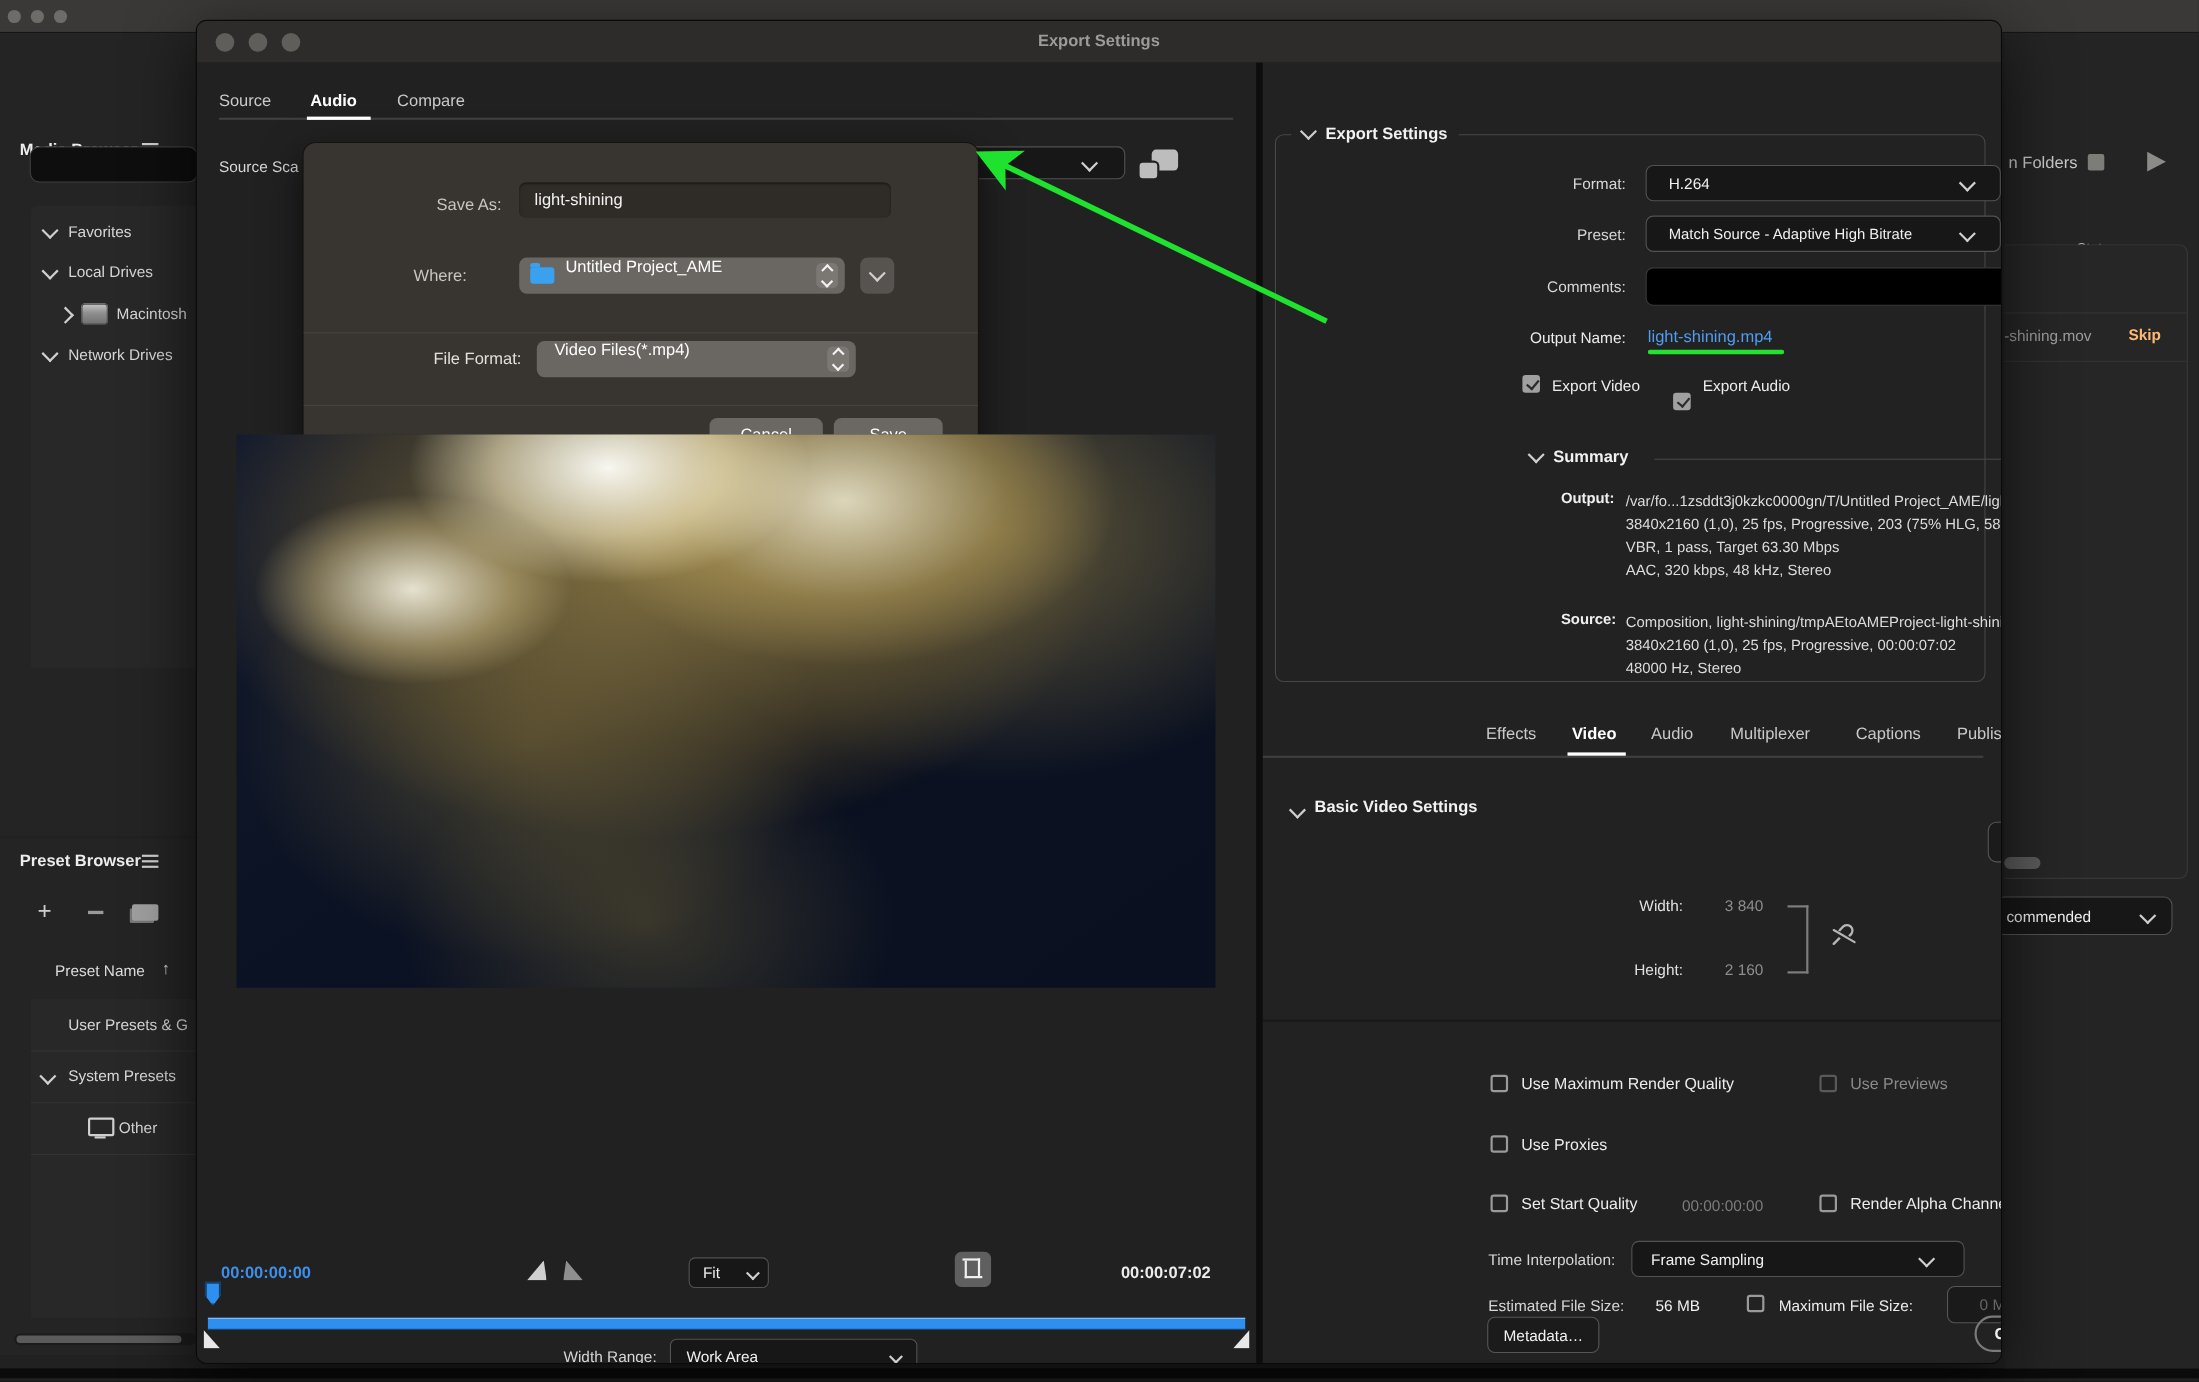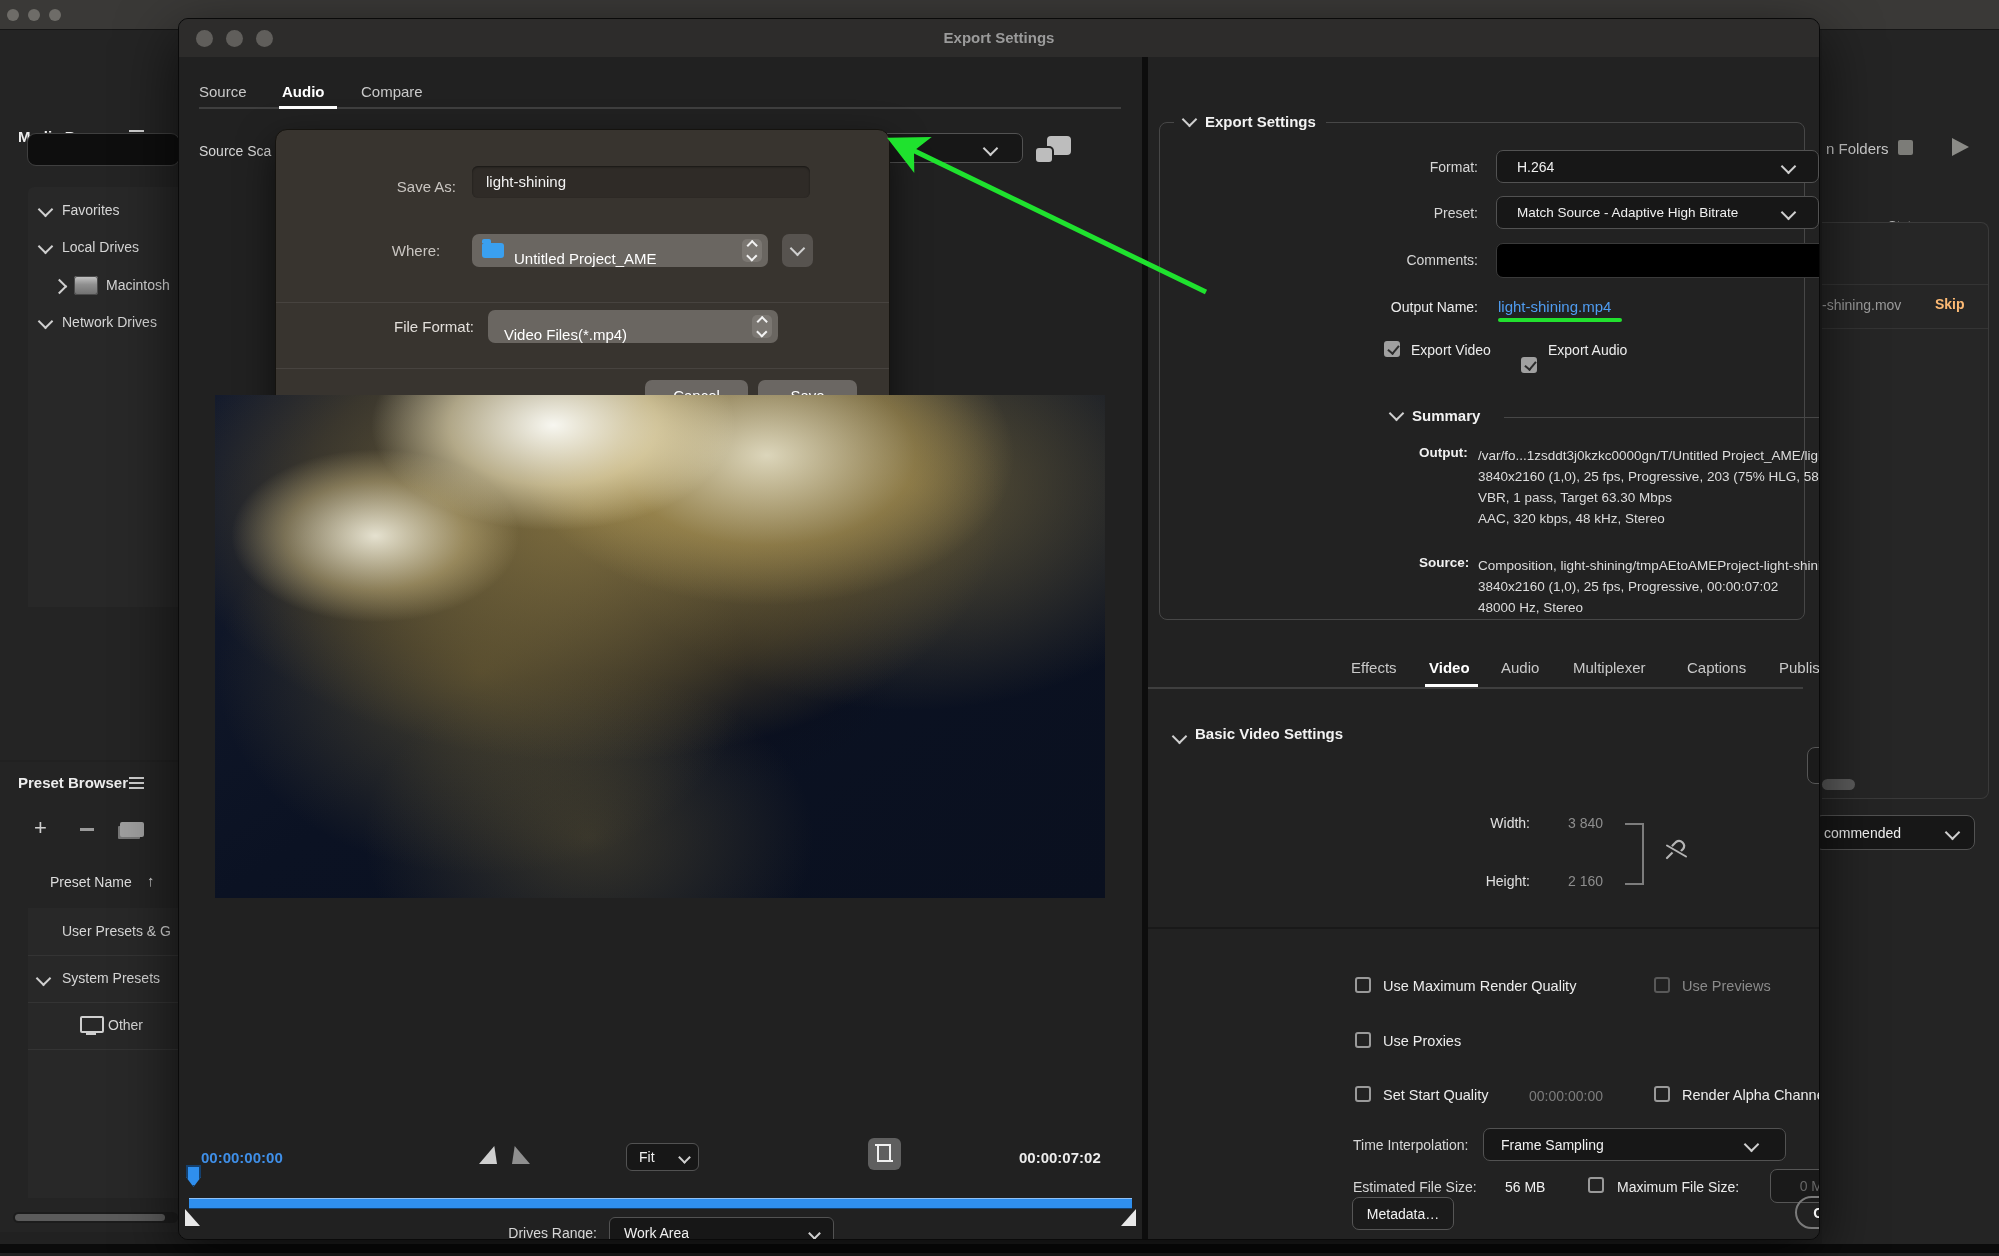--- a/index.html
+++ b/index.html
@@ -18,21 +18,21 @@
   .ham{width:15px;height:2px;background:#cfcfcf;box-shadow:0 5px 0 #cfcfcf,0 10px 0 #cfcfcf;}
   
   .dd{background:#171717;border:1px solid #525252;border-radius:7px;display:flex;align-items:center;box-sizing:border-box;}
   .dd .txt{font-size:14px;color:#f0f0f0;white-space:nowrap;overflow:hidden;}
   
   .cb{width:16px;height:16px;border:2px solid #9a9a9a;border-radius:3px;box-sizing:border-box;background:transparent;}
   .cb.dis{border-color:#595959;}
   .cb.on{background:#a0a0a0;border-color:#a0a0a0;position:relative;}
   .cb.on::after{content:"";position:absolute;left:4px;top:0px;width:5px;height:9px;border:solid #2b2b2b;border-width:0 2px 2px 0;transform:rotate(40deg);}
   .traffic{border-radius:50%;}
-  .pill{border-radius:7px;background:#6a6662;color:#fff;display:flex;align-items:flex-end;box-sizing:border-box;}
+  .pill{border-radius:7px;background:#6a6662;color:#fff;display:flex;align-items:flex-start;box-sizing:border-box;}
   .sheet-btn{background:#6b6763;border-radius:7px;color:#fff;font-size:15px;display:flex;align-items:center;justify-content:center;}
   .divline{background:#47433f;height:1px;}
   .tab{font-size:15px;color:#c9c9c9;cursor:default;white-space:nowrap;}
   .tab.active{color:#ffffff;}
   .tri{width:0;height:0;}
   .scroll-thumb{background:#5b5b5b;border-radius:6px;}
   .row-line{background:#343434;height:1px;}
   .stepper{display:flex;flex-direction:column;align-items:center;justify-content:center;gap:2px;}
   .stepper i{width:6px;height:6px;border-right:2px solid #f2f2f2;border-bottom:2px solid #f2f2f2;display:block;}
 </style>
@@ -143,21 +143,21 @@
       <span class="abs" style="left:11px;top:0;width:24px;height:19px;background:#bdbdbd;border-radius:4px;"></span>
       <span class="abs" style="left:0;top:12px;width:16px;height:14px;background:#bdbdbd;border-radius:3px;box-shadow:0 0 0 2px #212121;"></span>
     </div>
 
     <div class="abs" style="left:96px;top:72px;width:613px;height:292px;background:#38342f;border-radius:12px;border:1px solid #15130f;box-shadow:0 14px 36px rgba(0,0,0,.6);">
       <div class="abs lbl" style="left:100px;top:48px;width:80px;text-align:right;font-size:15px;color:#c9c5c1;">Save As:</div>
       <div class="abs" style="left:196px;top:36px;width:338px;height:32px;background:#2f2b27;border-radius:6px;box-shadow:inset 0 1px 2px rgba(0,0,0,.5);">
         <span style="position:absolute;left:14px;top:7px;font-size:15px;color:#f2f2f2;">light-shining</span>
       </div>
 
-      <div class="abs lbl" style="left:100px;top:112px;width:80px;text-align:center;font-size:15px;color:#c9c5c1;">Where:</div>
+      <div class="abs lbl" style="left:100px;top:112px;width:80px;text-align:left;font-size:15px;color:#c9c5c1;">Where:</div>
       <div class="pill abs" style="left:196px;top:104px;width:296px;height:33px;background:#6a6661;">
         <span class="abs" style="left:10px;top:9px;width:22px;height:15px;background:#3aa0f0;border-radius:2px 3px 3px 3px;">
           <span class="abs" style="left:0;top:-4px;width:9px;height:4px;background:#3aa0f0;border-radius:2px 2px 0 0;"></span>
         </span>
         <span style="margin-left:42px;font-size:15px;">Untitled Project_AME</span>
         <span class="stepper abs" style="right:6px;top:5px;width:20px;height:23px;background:#7b7772;border-radius:5px;">
           <i style="transform:rotate(-135deg);margin-top:3px;"></i>
             <i style="transform:rotate(45deg);margin-bottom:3px;"></i>
         </span>
       </div>
@@ -206,21 +206,21 @@
       <span class="abs" style="left:9px;top:8px;width:14px;height:14px;border-left:2px solid #f0f0f0;border-bottom:2px solid #f0f0f0;"></span>
       <span class="abs" style="left:7px;top:6px;width:14px;height:14px;border-right:2px solid #f0f0f0;border-top:2px solid #f0f0f0;"></span>
     </div>
     <div class="abs bold" style="left:840px;top:1092px;font-size:15px;color:#ececec;">00:00:07:02</div>
 
     <div class="abs" style="left:7px;top:1108px;width:15px;height:22px;background:#2f8fee;clip-path:polygon(0 0,100% 0,100% 55%,50% 100%,0 55%);box-shadow:inset 0 0 0 2px #14406e;"></div>
     <div class="abs" style="left:10px;top:1141px;width:943px;height:9px;background:#2f8fee;border-top:1px solid #8fc0f6;border-bottom:1px solid #14406e;"></div>
     <div class="abs" style="left:6px;top:1152px;width:15px;height:17px;background:#e8e8e8;clip-path:polygon(0 0,100% 100%,0 100%);"></div>
     <div class="abs" style="left:942px;top:1152px;width:15px;height:17px;background:#e8e8e8;clip-path:polygon(100% 0,100% 100%,0 100%);"></div>
 
-    <div class="abs lbl" style="left:320px;top:1168px;width:98px;text-align:right;">Drives Range:</div>
+    <div class="abs lbl" style="left:320px;top:1168px;width:98px;text-align:right;">Width Range:</div>
     <div class="dd abs" style="left:430px;top:1160px;width:225px;height:32px;border-radius:6px;">
       <span class="txt" style="margin-left:14px;">Work Area</span>
       <span class="chev chev-down chev-sm" style="position:absolute;right:14px;top:11px;"></span>
     </div>
   </div>
 
   <div class="abs" style="left:963px;top:38px;width:6px;height:1182px;background:#0d0d0d;"></div>
 
   <div class="abs" style="left:969px;top:38px;width:671px;height:1182px;background:#222222;">
 

